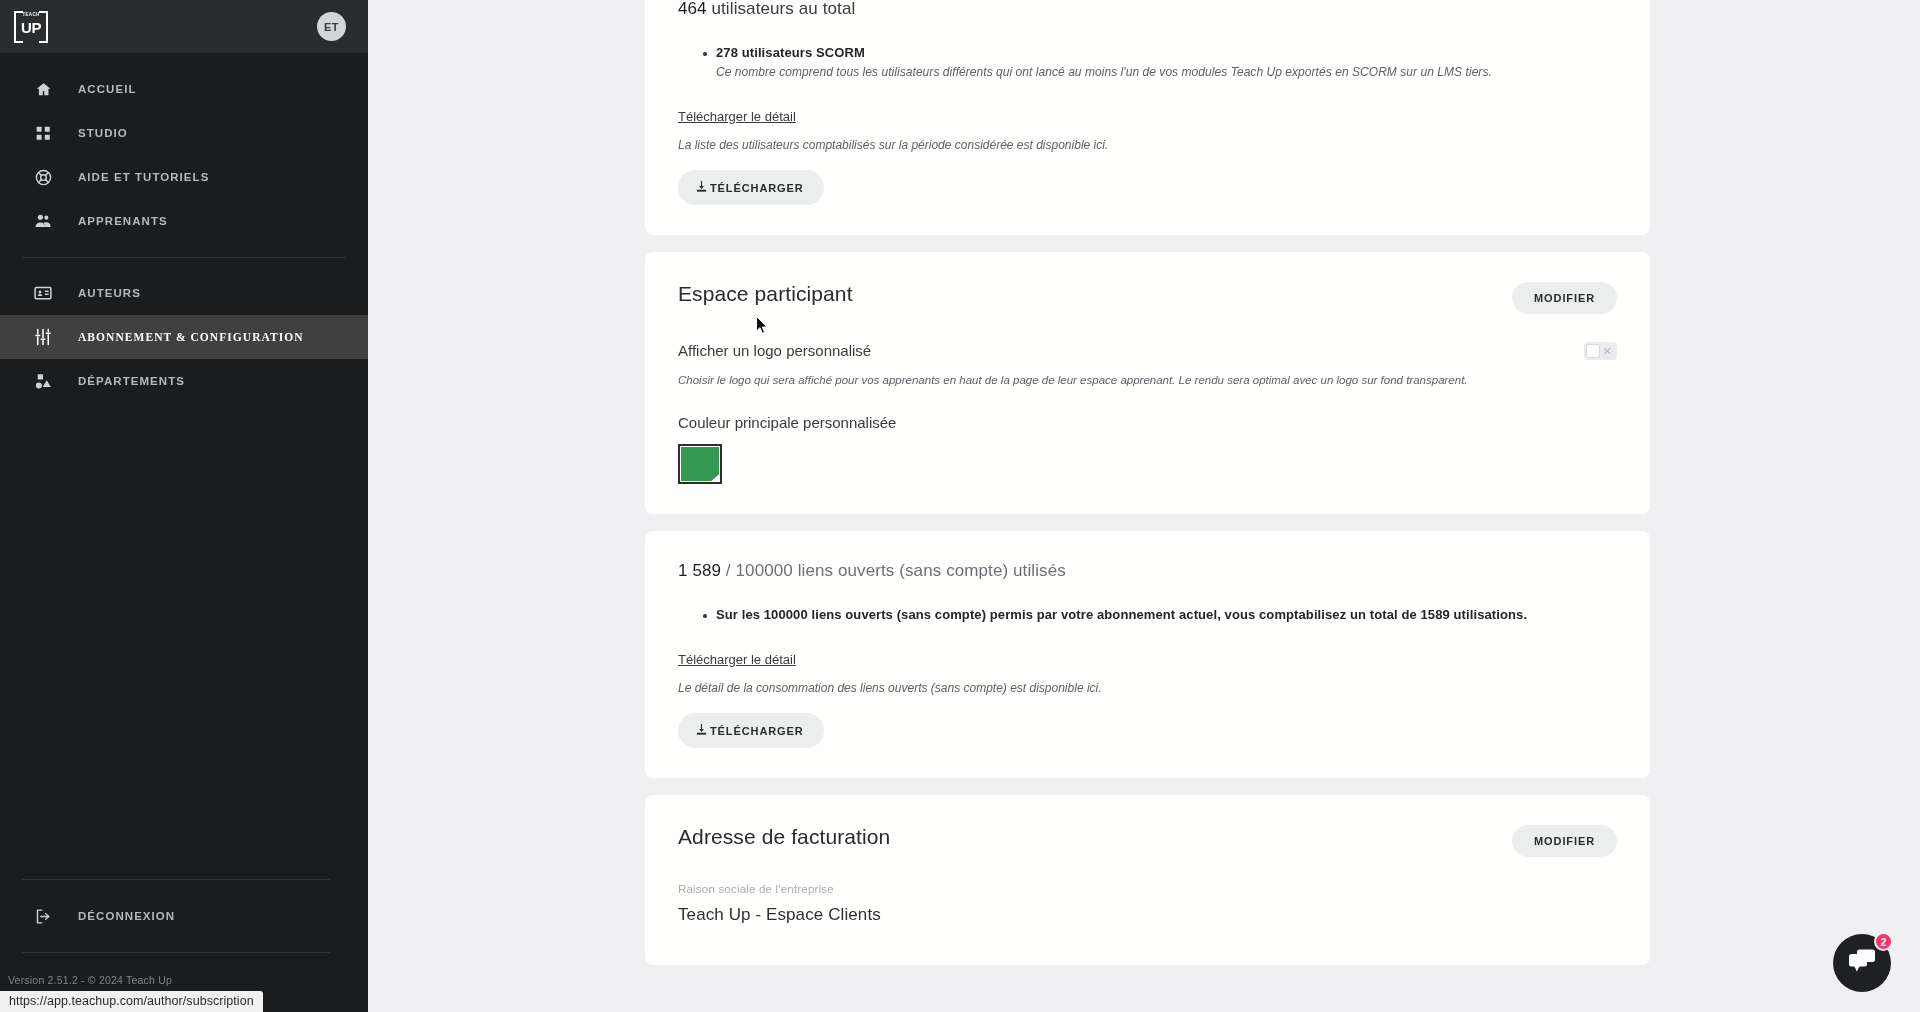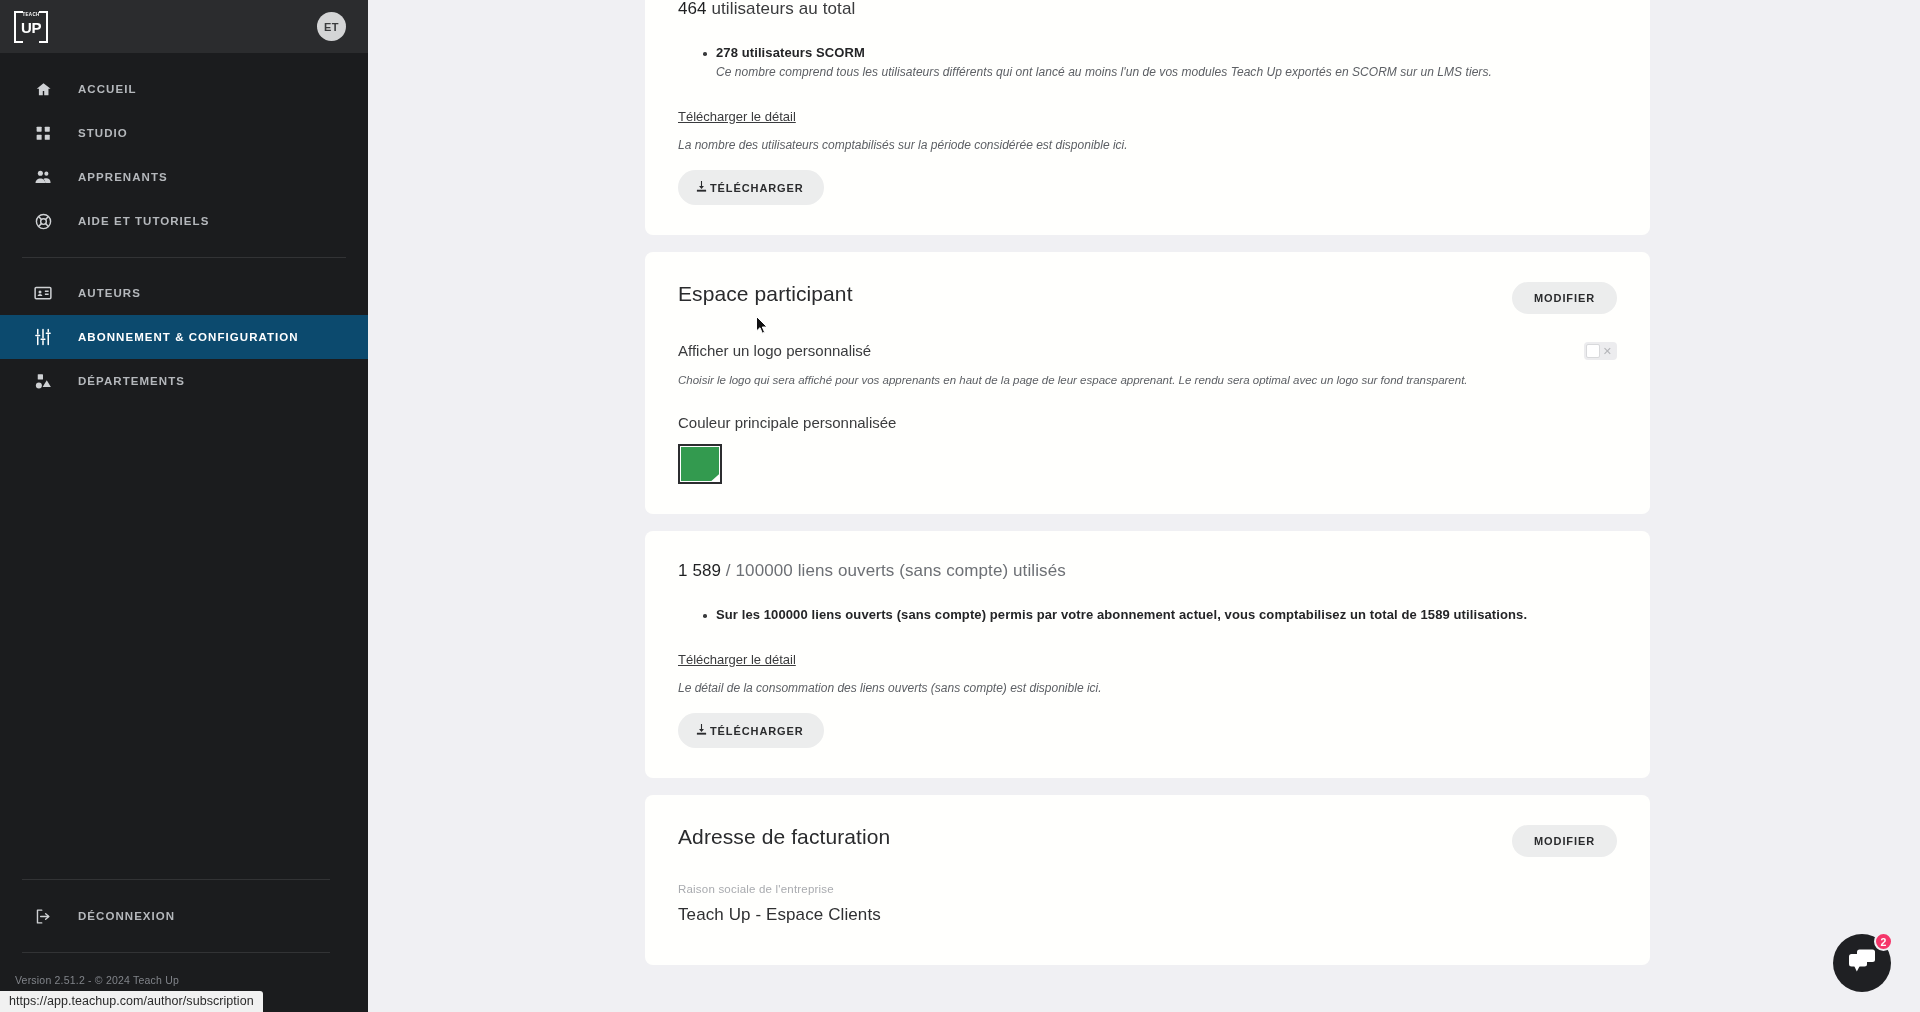--- a/index.html
+++ b/index.html
@@ -98,21 +98,21 @@
 
   .nav-item {
     display: flex;
     align-items: center;
     height: 44px;
     padding-left: 26px;
     cursor: pointer;
     color: #b5b8bc;
     text-decoration: none;
   }
-  .nav-item.active { background: #0c4a6e; color: #ffffff; }
+  .nav-item.active { background: #404040; color: #ffffff; font-family: Liberation Serif, serif; }
   .nav-item .nav-icon {
     width: 34px;
     flex: 0 0 34px;
     display: flex;
     align-items: center;
     justify-content: center;
     color: #cfd1d4;
   }
   .nav-item.active .nav-icon { color: #ffffff; }
   .nav-item .nav-label {
@@ -138,21 +138,21 @@
     padding-bottom: 0;
   }
   .sep-bottom {
     height: 1px;
     background: #323335;
     margin: 0 22px;
   }
   .version {
     font-size: 10.5px;
     color: #81848a;
-    padding: 21px 0 0 15px;
+    padding: 21px 0 0 8px;
     letter-spacing: 0.2px;
   }
 
   .status-url {
     position: absolute;
     left: 0;
     bottom: 0;
     background: #f1f1f1;
     color: #2a2a2a;
     font-size: 12.5px;
@@ -448,39 +448,39 @@
               <rect x="14" y="1" width="8" height="8" rx="1"></rect>
               <rect x="1" y="14" width="8" height="8" rx="1"></rect>
               <rect x="14" y="14" width="8" height="8" rx="1"></rect>
             </svg>
         </span>
         <span class="nav-label">STUDIO</span>
       </a>
 
       <a class="nav-item">
         <span class="nav-icon">
+          <svg width="17" height="17" viewBox="0 0 24 24" fill="none" stroke="currentColor" stroke-width="2">
+              <circle cx="12" cy="12" r="10"></circle>
+              <circle cx="12" cy="12" r="4"></circle>
+              <path d="M5 5l4 4M19 5l-4 4M5 19l4-4M19 19l-4-4"></path>
+            </svg>
+        </span>
+        <span class="nav-label">AIDE ET TUTORIELS</span>
+      </a>
+
+      <a class="nav-item">
+        <span class="nav-icon">
           <svg width="18" height="18" viewBox="0 0 24 24" fill="currentColor">
               <circle cx="8.5" cy="7" r="3.4"></circle>
               <circle cx="16.5" cy="7.5" r="2.7"></circle>
               <path d="M2 20c0-3.6 2.9-6 6.5-6s6.5 2.4 6.5 6z"></path>
               <path d="M15 20c0-2.7-1-4.4-2.4-5.5 1.1-.5 2.4-.7 3.9-.7 3.1 0 5.5 2 5.5 4.9V20z"></path>
             </svg>
         </span>
         <span class="nav-label">APPRENANTS</span>
-      </a>
-
-      <a class="nav-item">
-        <span class="nav-icon">
-          <svg width="17" height="17" viewBox="0 0 24 24" fill="none" stroke="currentColor" stroke-width="2">
-              <circle cx="12" cy="12" r="10"></circle>
-              <circle cx="12" cy="12" r="4"></circle>
-              <path d="M5 5l4 4M19 5l-4 4M5 19l4-4M19 19l-4-4"></path>
-            </svg>
-        </span>
-        <span class="nav-label">AIDE ET TUTORIELS</span>
       </a>
 
       <div class="nav-sep"></div>
 
       <a class="nav-item">
         <span class="nav-icon">
           <svg width="18" height="18" viewBox="0 0 24 24" fill="none" stroke="currentColor" stroke-width="2">
               <rect x="1.5" y="4.5" width="21" height="15" rx="1.5"></rect>
               <circle cx="8" cy="10.5" r="2" fill="currentColor" stroke="none"></circle>
               <path d="M4.8 16c.6-1.7 1.8-2.6 3.2-2.6s2.6.9 3.2 2.6z" fill="currentColor" stroke="none"></path>
@@ -544,21 +544,21 @@
           </div>
 
           <ul class="bullets">
             <li>
               <span class="bullet-title">278 utilisateurs SCORM</span>
               <span class="bullet-desc">Ce nombre comprend tous les utilisateurs différents qui ont lancé au moins l'un de vos modules Teach Up exportés en SCORM sur un LMS tiers.</span>
             </li>
           </ul>
 
           <h3 class="section-head">Télécharger le détail</h3>
-          <p class="section-desc">La nombre des utilisateurs comptabilisés sur la période considérée est disponible ici.</p>
+          <p class="section-desc">La liste des utilisateurs comptabilisés sur la période considérée est disponible ici.</p>
 
           <button class="btn-download">
             <span>
               <svg width="13" height="13" viewBox="0 0 24 24" fill="currentColor">
                   <path d="M11 2h2v9h3.5L12 16.5 7.5 11H11z"></path>
                   <path d="M3.5 18h17v3.5h-17z"></path>
                 </svg>
             </span>
             <span>TÉLÉCHARGER</span>
           </button>

